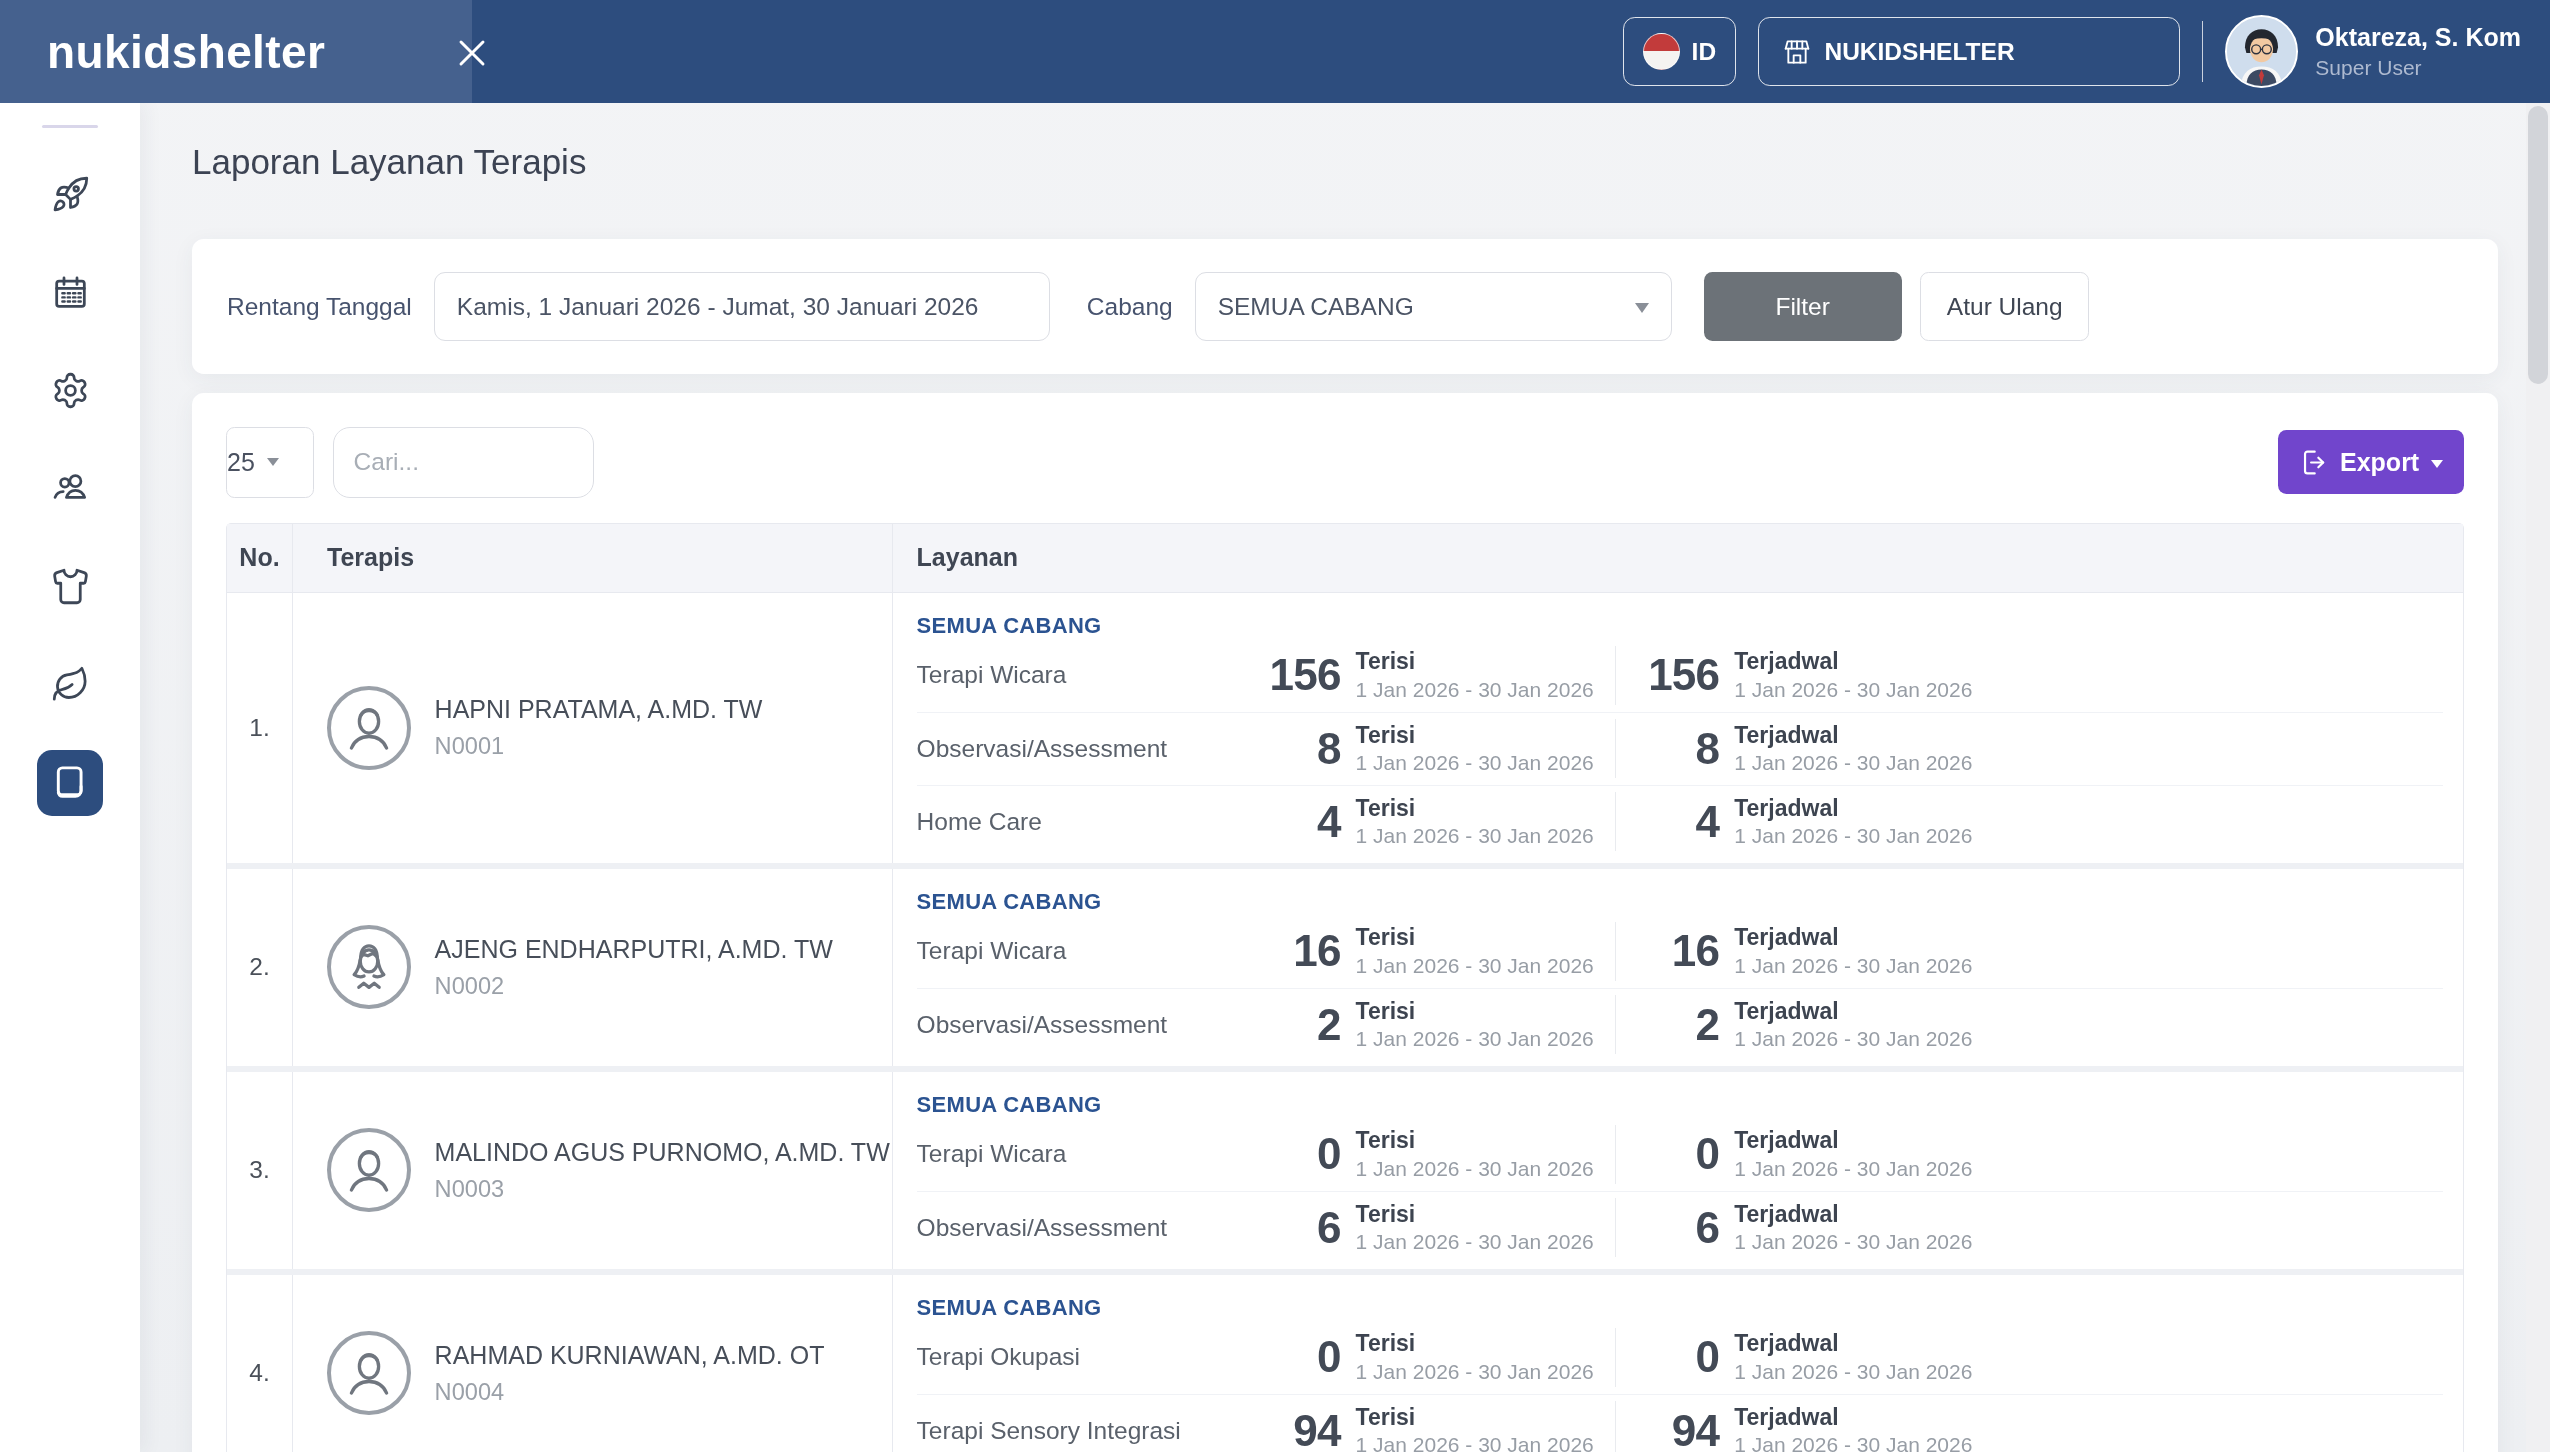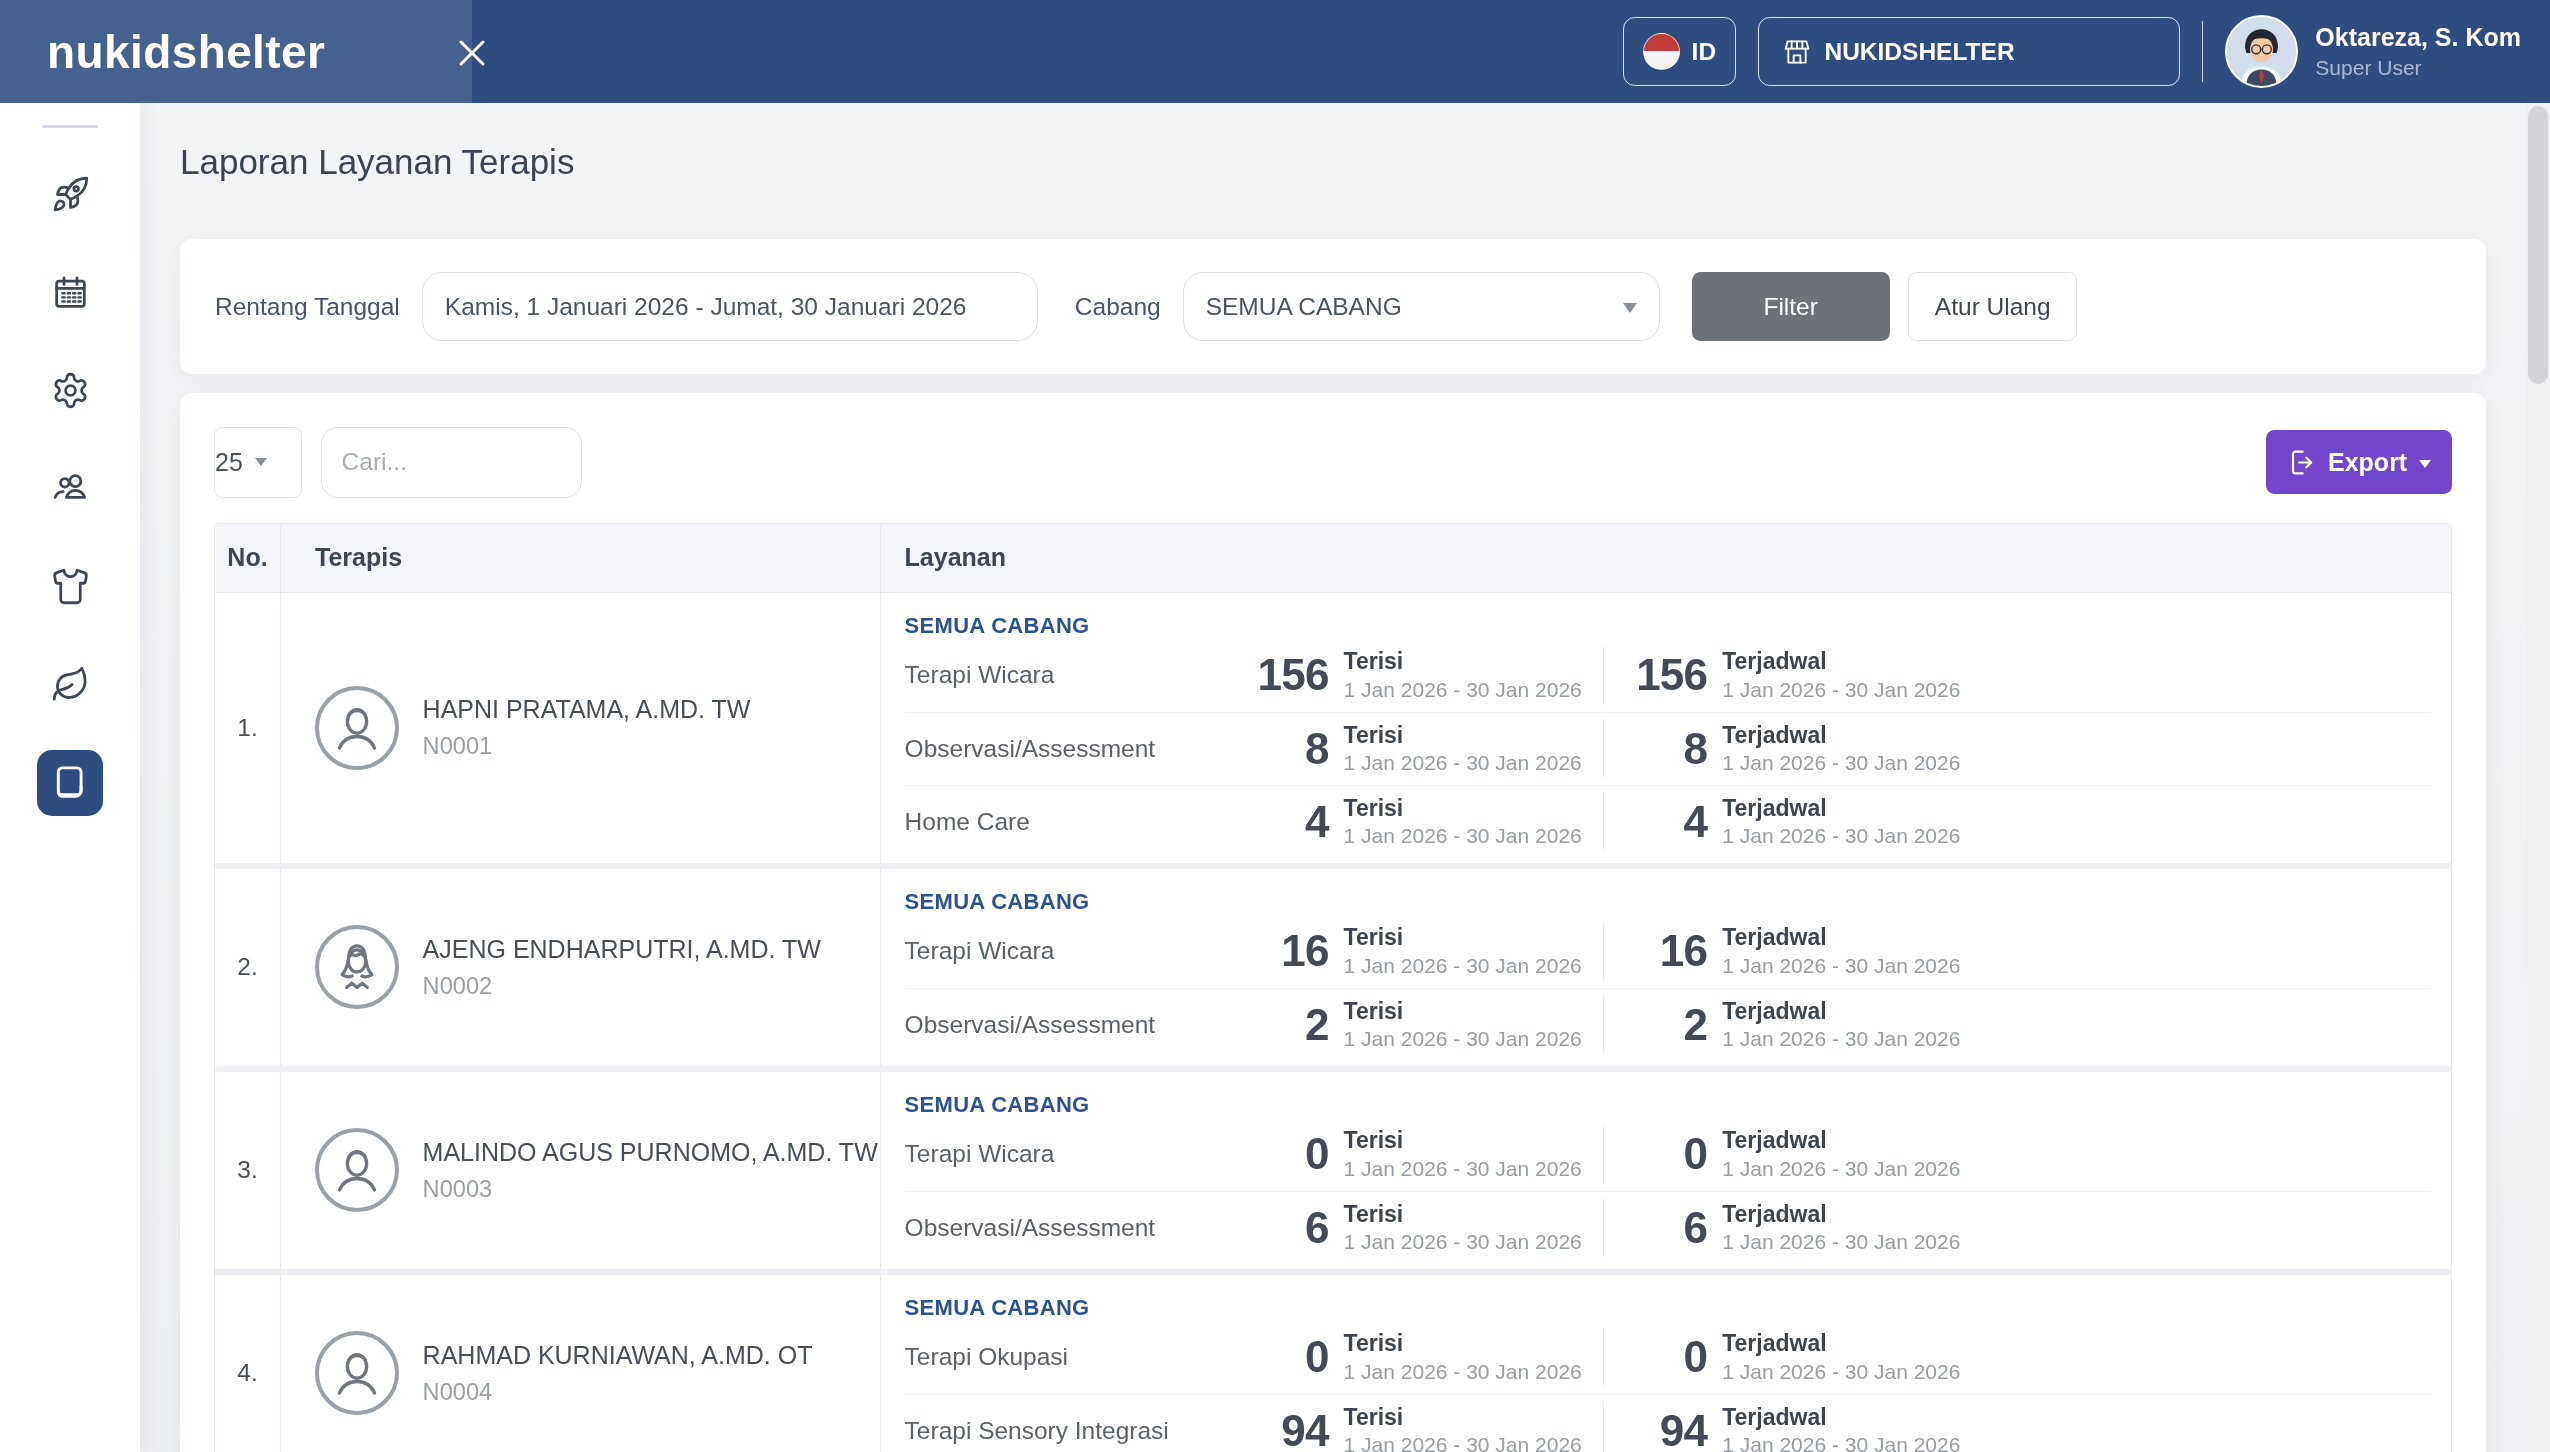--- a/index.html
+++ b/index.html
@@ -33,29 +33,29 @@
   .side-icons { display:flex; flex-direction:column; align-items:center; gap:32px; }
   .side-item { width:66px; height:66px; display:flex; align-items:center; justify-content:center; color:#3d4757; border-radius:15px; cursor:pointer; background:none; border:none; }
   .side-item.active { background:#2d4d7e; color:#fff; }
   .side-item svg { width:39px; height:39px; }
 
   
   .scrollbar { position:absolute; right:0; top:103px; width:23.6px; height:1349px; background:#f0f0f2; z-index:40; }
   .scroll-thumb { position:absolute; top:3.4px; left:1.7px; width:20px; height:278px; border-radius:10px; background:#d2d4d9; }
 
   
-  .main { position:absolute; top:103px; left:128px; width:2410px; height:1349px; padding:0 52px; }
+  .main { position:absolute; top:103px; left:140px; width:2410px; height:1349px; padding:0 52px; }
   .page-title { margin-top:39px; font-size:35px; font-weight:500; color:#3c4353; }
 
   .card { background:#fff; border-radius:11.8px; box-shadow:0 5px 22px rgba(50,60,90,.06); }
 
   
   .filter-card { margin-top:57px; height:135px; display:flex; align-items:center; padding:0 35px; }
   .f-label { font-size:24.5px; font-weight:500; color:#47536e; white-space:nowrap; }
-  .text-box { height:69px; border:0.8px solid #dcdee4; border-radius:20px; display:flex; align-items:center; padding:0 22px; font-size:24.5px; color:#4b5465; background:#fff; }
+  .text-box { height:69px; border:0.8px solid #dcdee4; border-radius:11px; display:flex; align-items:center; padding:0 22px; font-size:24.5px; color:#4b5465; background:#fff; }
   .date-box { width:616px; margin-left:22px; }
   .select-box { position:relative; width:477px; margin-left:22px; cursor:pointer; }
   .caret { width:0; height:0; border-left:7.6px solid transparent; border-right:7.6px solid transparent; border-top:10px solid #8a8f98; }
   .select-box .caret { position:absolute; right:22px; top:30px; }
   .lbl-cabang { margin-left:37px; }
   .btn { border:none; border-radius:8.4px; height:69px; font-size:24.5px; cursor:pointer; font-family:inherit; }
   .btn-filter { width:198px; margin-left:32px; background:#6c7278; color:#fff; }
   .btn-reset { width:169px; margin-left:18.6px; background:#fff; color:#3f4653; border:0.8px solid #dcdee4; }
 
   

